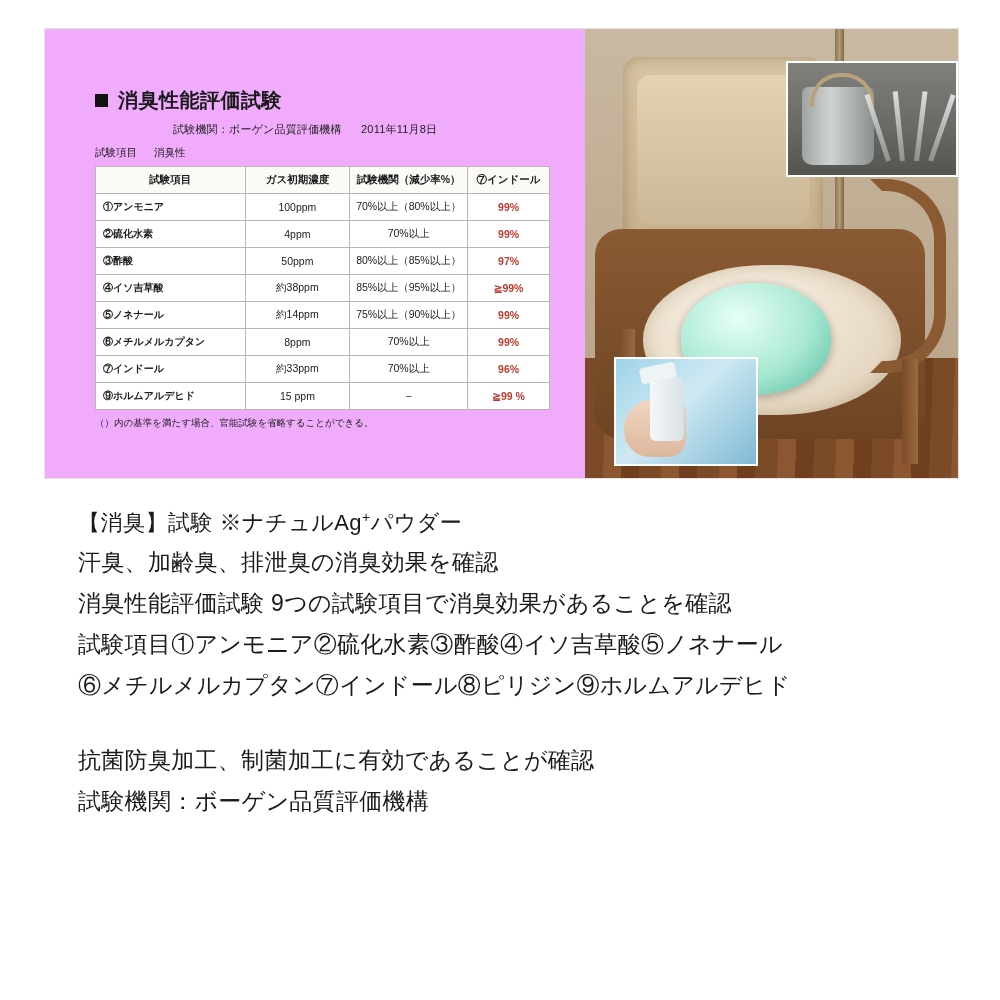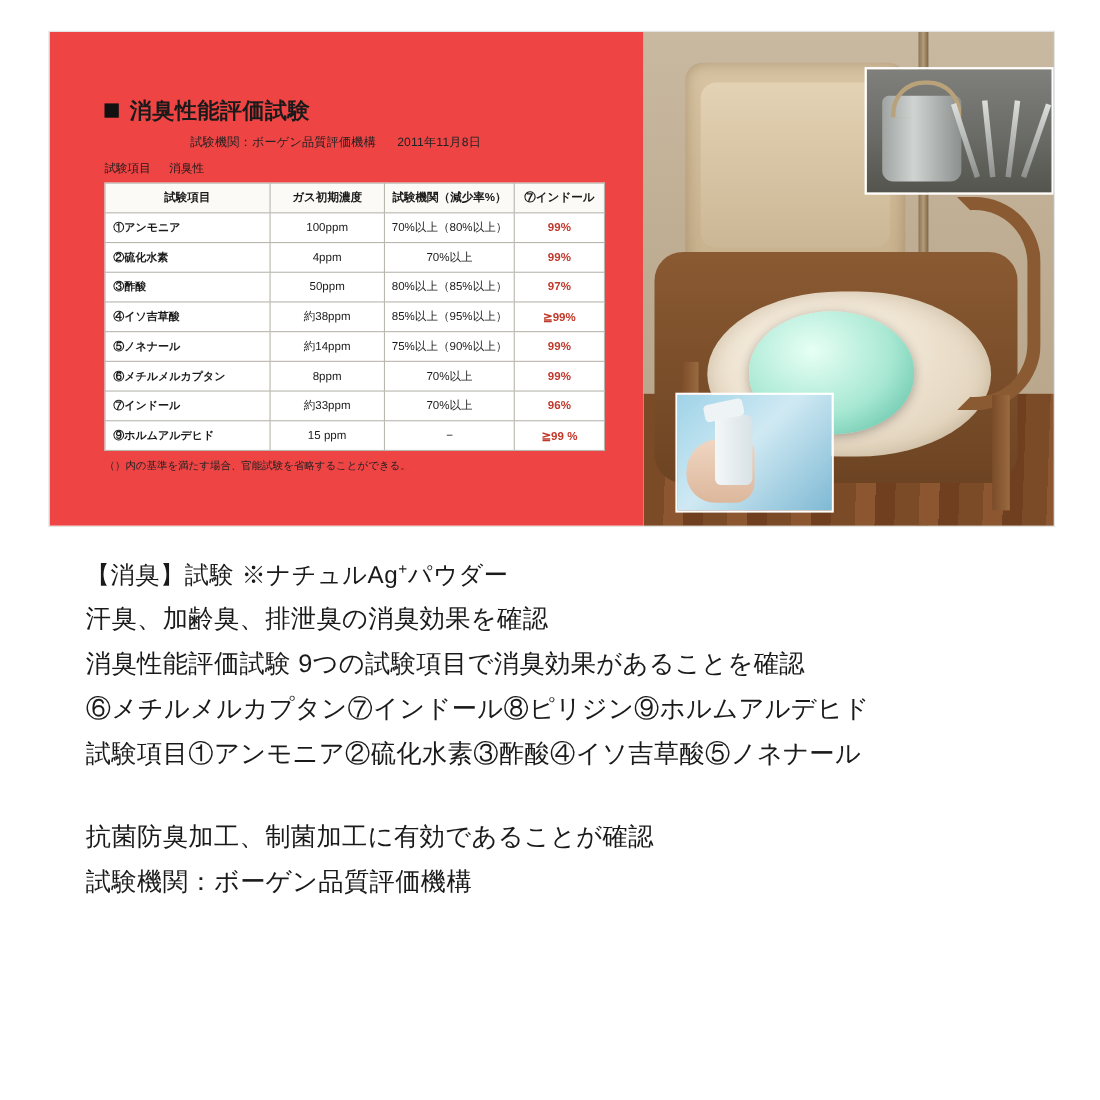--- a/index.html
+++ b/index.html
@@ -184,21 +184,21 @@
     width: 62px; height: 58px;
     background: linear-gradient(180deg,#f0d6c2,#dcb79c);
     border-radius: 30px 12px 18px 26px;
   }
 
   
   .report {
     position: absolute;
     left: 0; top: 0;
     width: 540px; height: 449px;
-    background: #ef4444;
+    background: #f0abfc;
   }
   .report-inner {
     position: absolute;
     left: 50px; top: 58px;
     width: 455px;
   }
   .report-title {
     display: flex;
     align-items: baseline;
     gap: 8px;
@@ -411,22 +411,22 @@
 </div>
 
 <div class="copy">
 
   <div class="block">
     <h3>
       <span>【消臭】試験 ※ナチュルAg</span><span class="sup">+</span><span>パウダー</span>
     </h3>
     <p>汗臭、加齢臭、排泄臭の消臭効果を確認</p>
     <p>消臭性能評価試験 9つの試験項目で消臭効果があることを確認</p>
+    <p>試験項目①アンモニア②硫化水素③酢酸④イソ吉草酸⑤ノネナール</p>
     <p>⑥メチルメルカプタン⑦インドール⑧ピリジン⑨ホルムアルデヒド</p>
-    <p>試験項目①アンモニア②硫化水素③酢酸④イソ吉草酸⑤ノネナール</p>
   </div>
 
   <div class="gap"></div>
 
   <div class="block">
     <p>抗菌防臭加工、制菌加工に有効であることが確認</p>
     <p>試験機関：ボーゲン品質評価機構</p>
   </div>
 </div>
 

